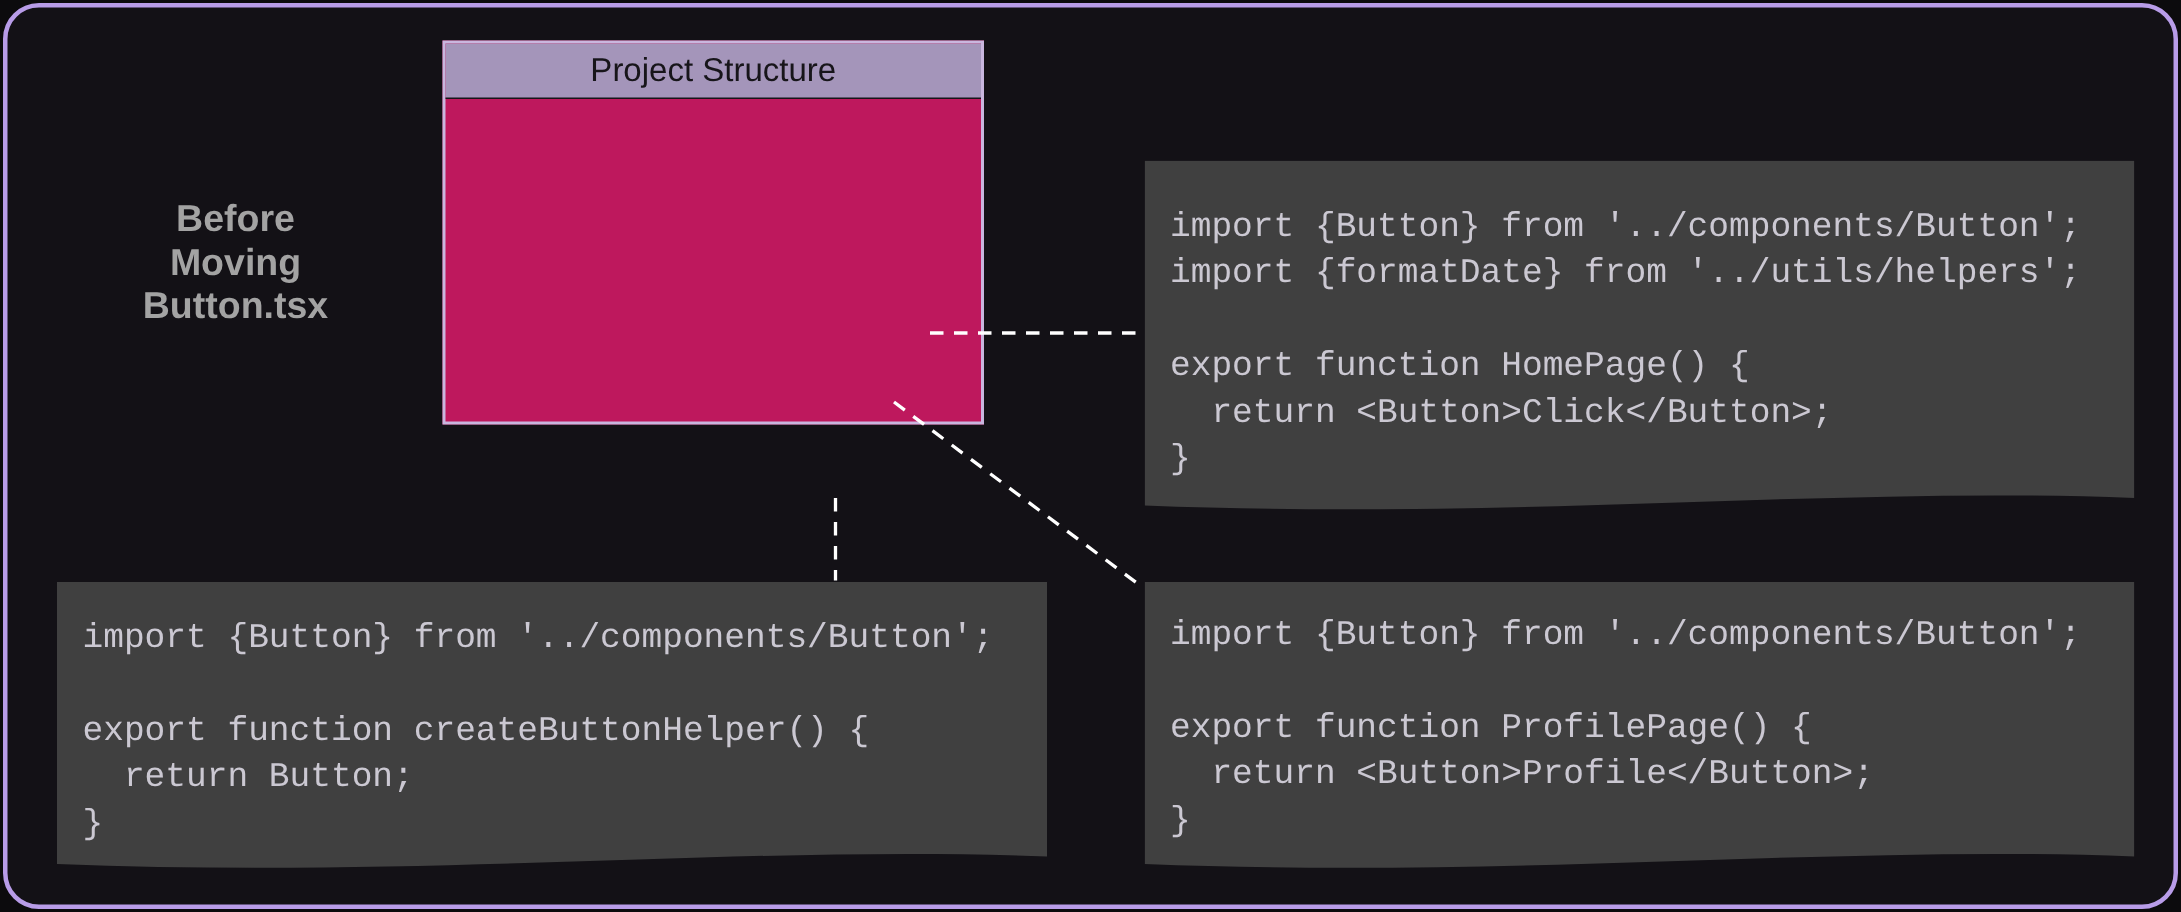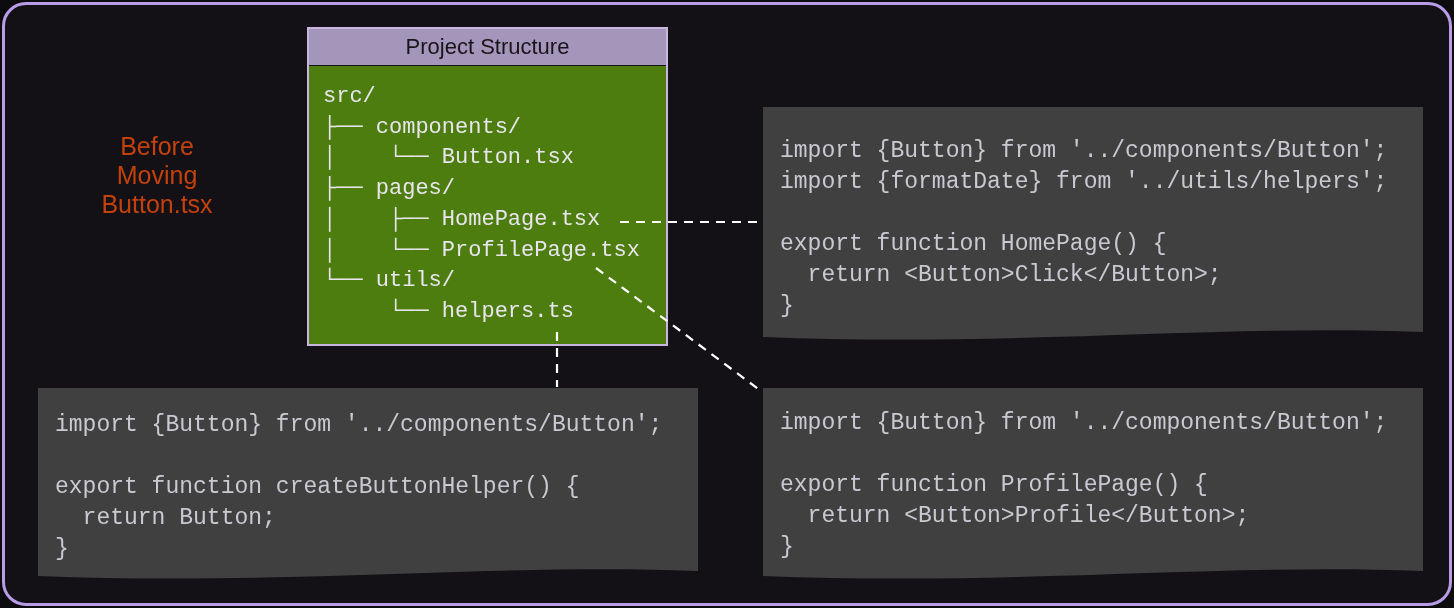--- a/index.html
+++ b/index.html
@@ -16,36 +16,35 @@
     border:3px solid #b89ce8;
     border-radius:24px;
     background:#131116;
   }
 
   
   .before-label{
     position:absolute;
     left:38px;top:127px;width:228px;
     text-align:center;
-    color:#c2410c;
-    font-weight:normal;
+    color:#a3a3a3;
+    font-weight:bold;
     font-size:25px;
     line-height:29px;
     white-space:pre-line;
   }
 
   
   .project-box{
     position:absolute;
     left:290px;top:22px;
-    width:361px;height:319px;
+    width:361px;height:256px;
     border:2px solid #c9b6de;
-    background:#4d7c0f;
+    background:#be185d;
     box-sizing:border-box;
-    margin-left:12px;
   }
   .project-header{
     height:36px;
     background:#a495ba;
     color:#17151a;
     font-size:22px;
     line-height:36px;
     text-align:center;
     border-bottom:1px solid #171419;
   }
@@ -97,28 +96,20 @@
 
 <div class="canvas">
   <div class="frame">
 
     <div class="before-label">Before
 Moving
 Button.tsx</div>
 
     <div class="project-box">
       <div class="project-header">Project Structure</div>
-      <pre class="tree">src/
-├── components/
-│    └── Button.tsx
-├── pages/
-│    ├── HomePage.tsx
-│    └── ProfilePage.tsx
-└── utils/
-     └── helpers.ts</pre>
     </div>
 
     <pre class="code-block code-homepage">import {Button} from '../components/Button';
 import {formatDate} from '../utils/helpers';
 
 export function HomePage() {
   return &lt;Button&gt;Click&lt;/Button&gt;;
 }</pre>
 
     <pre class="code-block code-helpers">import {Button} from '../components/Button';

